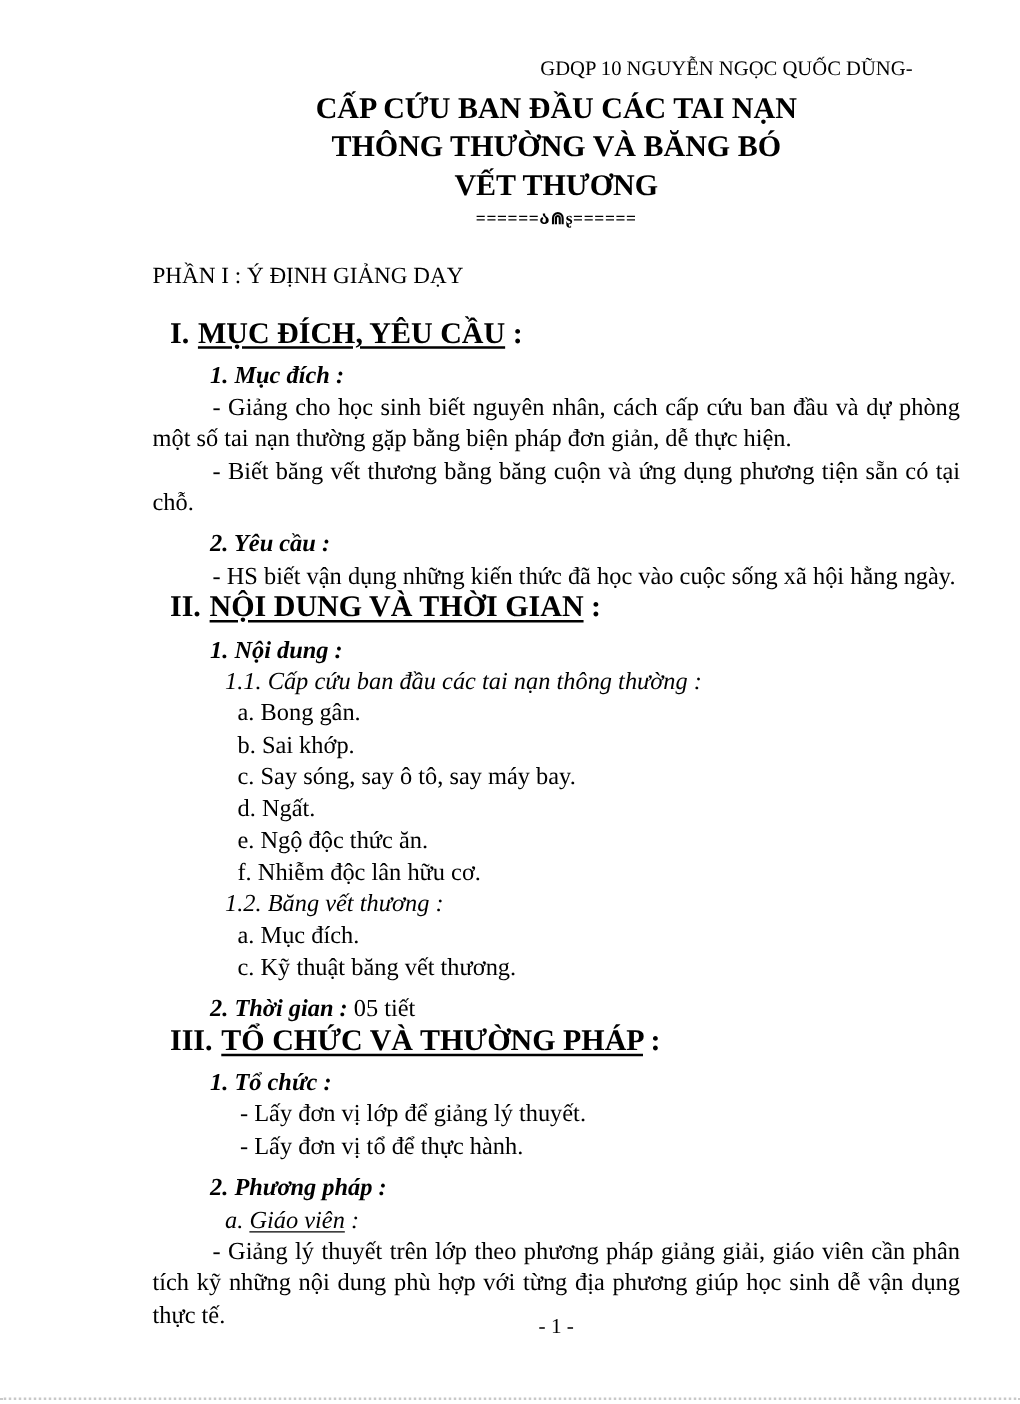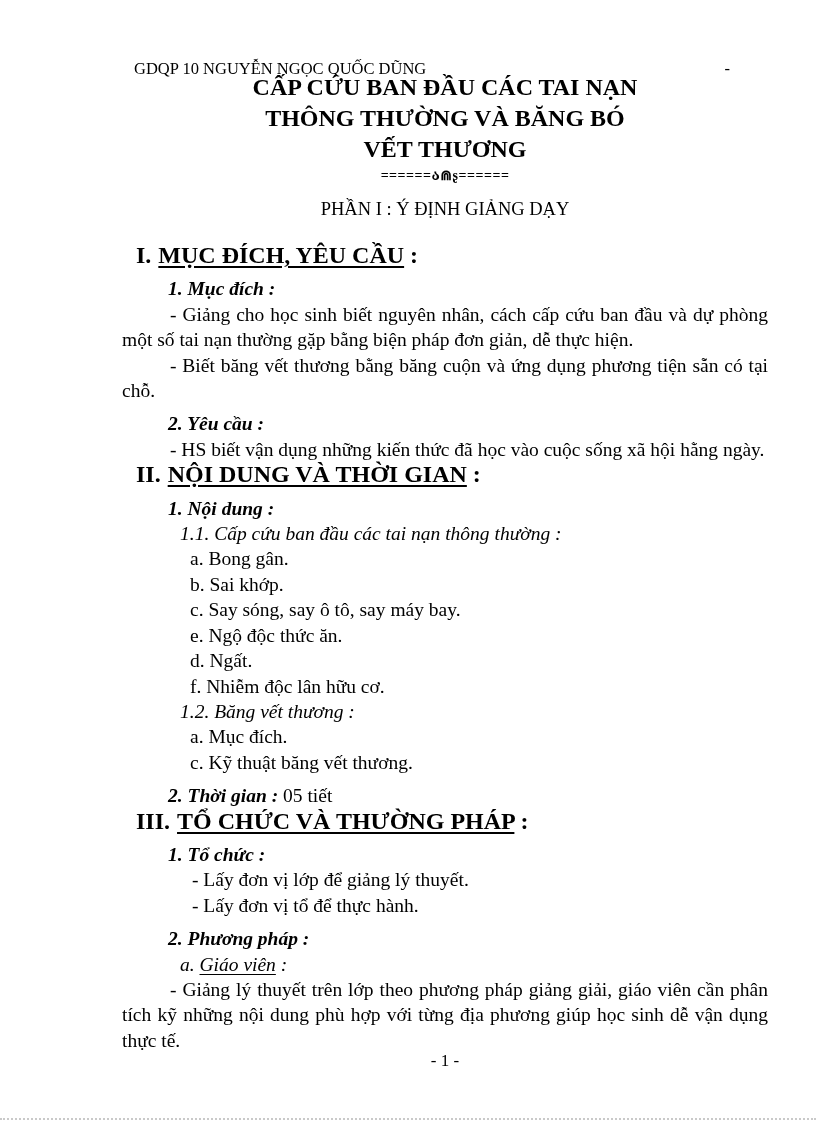--- a/index.html
+++ b/index.html
@@ -5,26 +5,26 @@
   html,body{margin:0;padding:0;}
   body{
     width:816px;height:1123px;
     background:#ffffff;color:#000;
     position:relative;overflow:hidden;
     font-family:"Liberation Serif","DejaVu Serif",serif;
   }
   .hdr{
     position:absolute;top:45px;left:134px;right:86px;
     font-size:16.5px;line-height:20px;
-    display:flex;justify-content:space-between;margin-top:14px;
+    display:flex;justify-content:flex-end;
   }
   .content{position:absolute;left:122px;width:646px;top:72px;}
   .title{text-align:center;font-weight:bold;font-size:24px;line-height:31px;}
   .sep{font-size:14px;line-height:20px;font-weight:bold;letter-spacing:0.5px;margin-top:1px;}
-  .part{text-align:center;font-size:18.5px;margin-top:13px;font-weight:normal;}
+  .part{text-align:left;font-size:18.5px;margin-top:25px;font-weight:normal;}
   .blocks{margin-top:23px;font-size:19.5px;line-height:25.4px;}
   .h1{font-weight:bold;font-size:24px;line-height:25.4px;padding-left:14px;}
   .h1 .num{margin-right:7px;}
   .u{text-decoration:underline;text-underline-offset:3px;}
   .sub{font-weight:bold;font-style:italic;padding-left:46px;margin-top:8px;}
   .sub2{font-style:italic;padding-left:58px;}
   .item{padding-left:68px;}
   .dash{padding-left:70px;}
   .para{text-align:justify;text-indent:48px;}
   .plain{font-weight:normal;font-style:normal;}
@@ -65,22 +65,22 @@
       <div class="para">- HS biết vận dụng những kiến thức đã học vào cuộc sống xã hội hằng ngày.</div>
 
       <div class="h1"><span class="num">II.</span><span class="u">NỘI DUNG VÀ THỜI GIAN</span><span> :</span></div>
 
       <div class="sub">1. Nội dung :</div>
       <div class="sub2">1.1. Cấp cứu ban đầu các tai nạn thông thường :</div>
 
       <div class="item">a. Bong gân.</div>
       <div class="item">b. Sai khớp.</div>
       <div class="item">c. Say sóng, say ô tô, say máy bay.</div>
+      <div class="item">d. Ngất.</div>
       <div class="item">e. Ngộ độc thức ăn.</div>
-      <div class="item">d. Ngất.</div>
       <div class="item">f. Nhiễm độc lân hữu cơ.</div>
 
       <div class="sub2">1.2. Băng vết thương :</div>
 
       <div class="item">a. Mục đích.</div>
       <div class="item">c. Kỹ thuật băng vết thương.</div>
 
       <div class="sub"><span>2. Thời gian :</span><span class="plain"> 05 tiết</span></div>
 
       <div class="h1"><span class="num">III.</span><span class="u">TỔ CHỨC VÀ THƯỜNG PHÁP</span><span> :</span></div>

